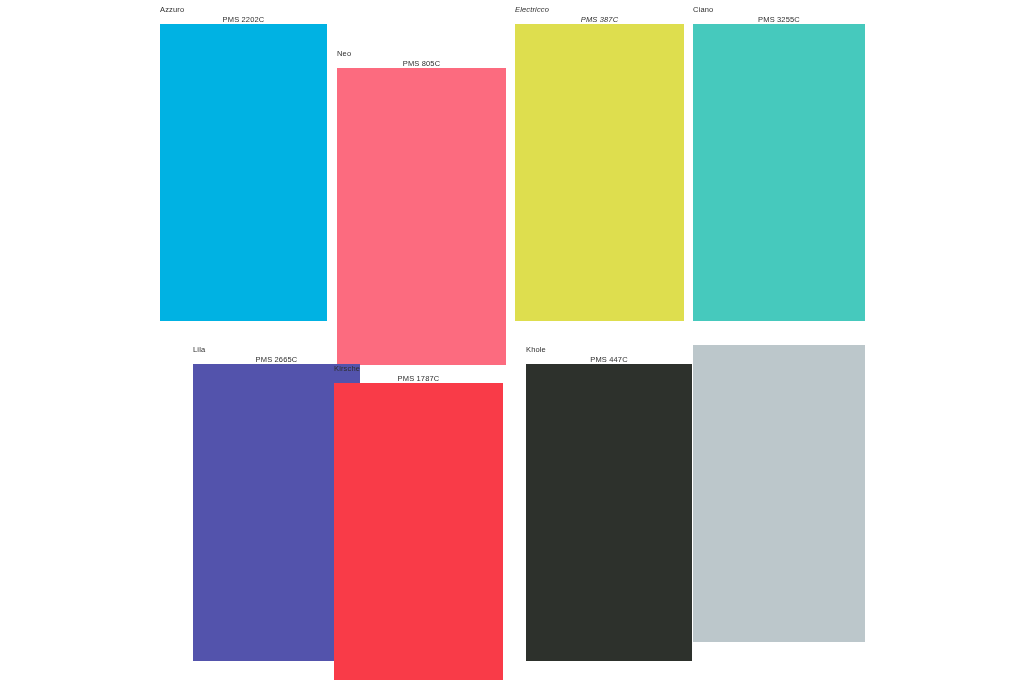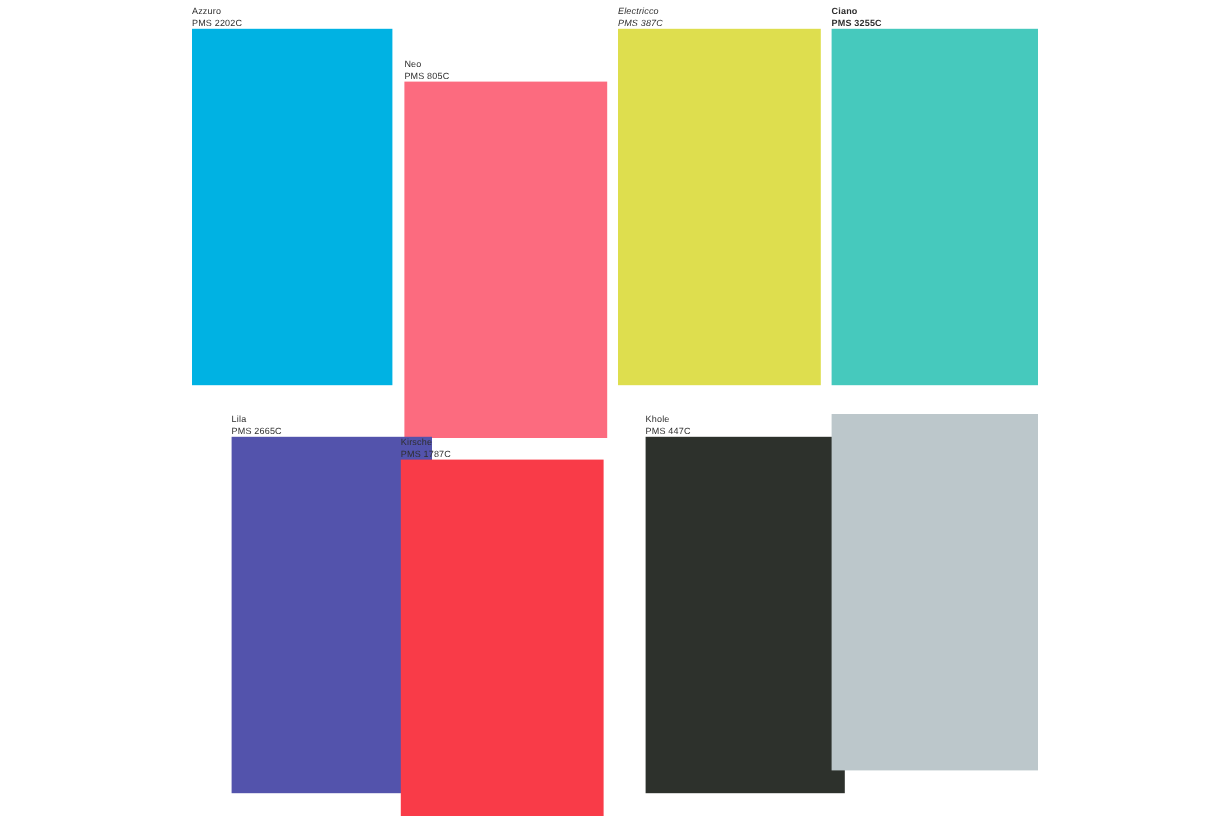--- a/index.html
+++ b/index.html
@@ -30,20 +30,21 @@
     color: #2e2e2e;
     letter-spacing: 0.15px;
     font-weight: 400;
     white-space: nowrap;
   }
   .swatch-name {
     display: block;
   }
   .swatch-code {
     display: block;
+    text-align: center;
   }
   .swatch-chip {
     display: block;
     width: 100%;
     background: #cccccc;
   }
   
   .row-top .swatch-chip  { height: 297px; }
   .row-bottom .swatch-chip { height: 297px; }
 </style>
@@ -67,41 +68,41 @@
       <div class="swatch-chip" style="background: rgb(252, 107, 127); height: 297px;"></div>
     </div>
     <div class="swatch-cell row-top" style="left: 515px; width: 169px; top: 5px;">
       <div class="swatch-label" style="color: rgb(46, 46, 46); font-style: italic;">
         <span class="swatch-name">Electricco</span>
         <span class="swatch-code">PMS 387C</span>
       </div>
       <div class="swatch-chip" style="background: rgb(222, 222, 78); height: 297px;"></div>
     </div>
     <div class="swatch-cell row-top" style="left: 693px; width: 172px; top: 5px;">
-      <div class="swatch-label" style="color: rgb(46, 46, 46); font-weight: bold;">
+      <div class="swatch-label" style="color: rgb(46, 46, 46);">
         <span class="swatch-name">Ciano</span>
         <span class="swatch-code">PMS 3255C</span>
       </div>
       <div class="swatch-chip" style="background: rgb(70, 201, 189); height: 297px;"></div>
     </div>
     <div class="swatch-cell row-bottom" style="left: 160px; width: 167px; top: 345px; margin-left: 33px;">
       <div class="swatch-label" style="color: rgb(46, 46, 46);">
         <span class="swatch-name">Lila</span>
         <span class="swatch-code">PMS 2665C</span>
       </div>
       <div class="swatch-chip" style="background: rgb(83, 83, 172); height: 297px;"></div>
     </div>
     <div class="swatch-cell row-bottom" style="left: 334px; width: 169px; top: 345px; margin-top: 19px;">
       <div class="swatch-label" style="color: rgb(46, 46, 46);">
         <span class="swatch-name">Kirsche</span>
         <span class="swatch-code">PMS 1787C</span>
       </div>
       <div class="swatch-chip" style="background: rgb(249, 59, 72); height: 297px;"></div>
     </div>
-    <div class="swatch-cell row-bottom" style="left: 538px; width: 166px; top: 345px;">
+    <div class="swatch-cell row-bottom" style="left: 526px; width: 166px; top: 345px;">
       <div class="swatch-label" style="color: rgb(46, 46, 46);">
         <span class="swatch-name">Khole</span>
         <span class="swatch-code">PMS 447C</span>
       </div>
       <div class="swatch-chip" style="background: rgb(45, 49, 44); height: 297px;"></div>
     </div>
     <div class="swatch-cell row-bottom" style="left: 693px; width: 172px; top: 345px;">
       <div class="swatch-chip" style="background: rgb(188, 199, 203); height: 297px;"></div>
     </div>
   </div>

